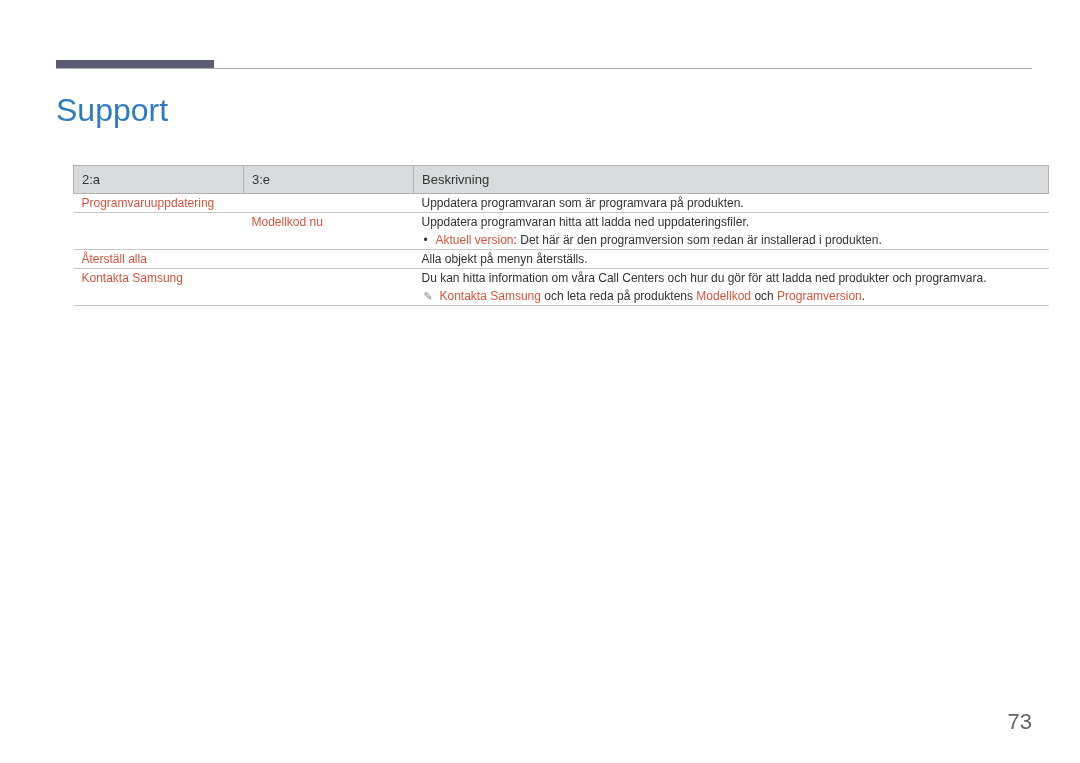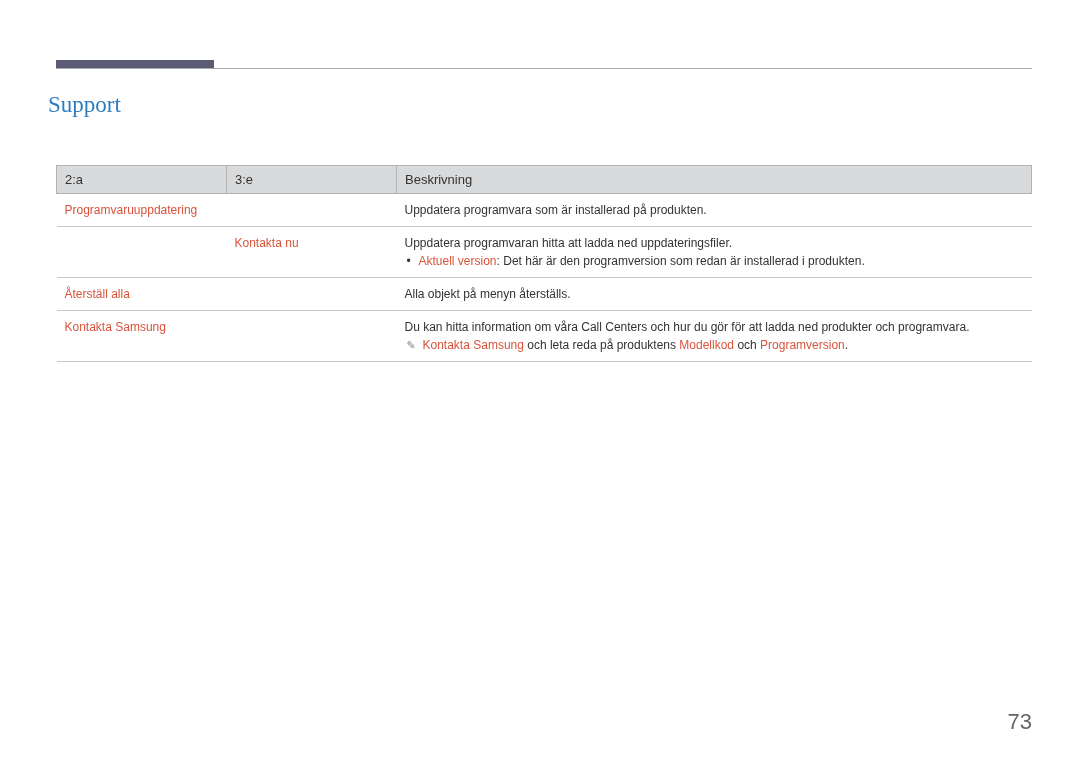--- a/index.html
+++ b/index.html
@@ -21,47 +21,46 @@
   .accent-bar {
     position: absolute;
     left: 56px;
     top: 60px;
     width: 158px;
     height: 8px;
     background: #5b5b76;
   }
   .section-title {
     position: absolute;
-    left: 48px;
+    left: 56px;
     top: 92px;
-    font-size: 23px;
+    font-size: 32px;
     font-weight: 400;
     color: #2d7cc0;
-    font-family: Liberation Serif, serif;
   }
   .content-table {
     position: absolute;
-    left: 56px;
+    left: 73px;
     right: 48px;
     top: 165px;
     border-collapse: collapse;
     width: calc(1080px - 56px - 48px);
     font-size: 12px;
   }
   .content-table th {
     background: #d9dadb;
     text-align: left;
     font-weight: 400;
     color: #333;
     padding: 6px 8px;
     border: 1px solid #b3b3b3;
     font-size: 13px;
   }
   .content-table td {
-    padding: 7px 8px;
+    padding: 0 8px;
     border-bottom: 1px solid #c9c9c9;
     vertical-align: top;
     line-height: 1.5;
   }
   .col-2a { width: 170px; }
   .col-3e { width: 170px; margin-left: 12px; }
   .red { color: #d9533a; }
   .bullet-line { padding-left: 14px; position: relative; }
   .bullet-line::before {
     content: "•";
@@ -98,25 +97,25 @@
     <tr>
       <th class="col-2a">2:a</th>
       <th class="col-3e">3:e</th>
       <th>Beskrivning</th>
     </tr>
   </thead>
   <tbody>
     <tr>
       <td class="red">Programvaruuppdatering</td>
       <td></td>
-      <td>Uppdatera programvara som är installerad på produkten.</td>
+      <td>Uppdatera programvaran som är programvara på produkten.</td>
     </tr>
     <tr>
       <td></td>
-      <td class="red">Kontakta nu</td>
+      <td class="red">Modellkod nu</td>
       <td>
         <div>Uppdatera programvaran hitta att ladda ned uppdateringsfiler.</div>
         <div class="bullet-line">
           <span class="red">Aktuell version</span><span>: Det här är den programversion som redan är installerad i produkten.</span>
         </div>
       </td>
     </tr>
     <tr>
       <td class="red">Återställ alla</td>
       <td></td>

